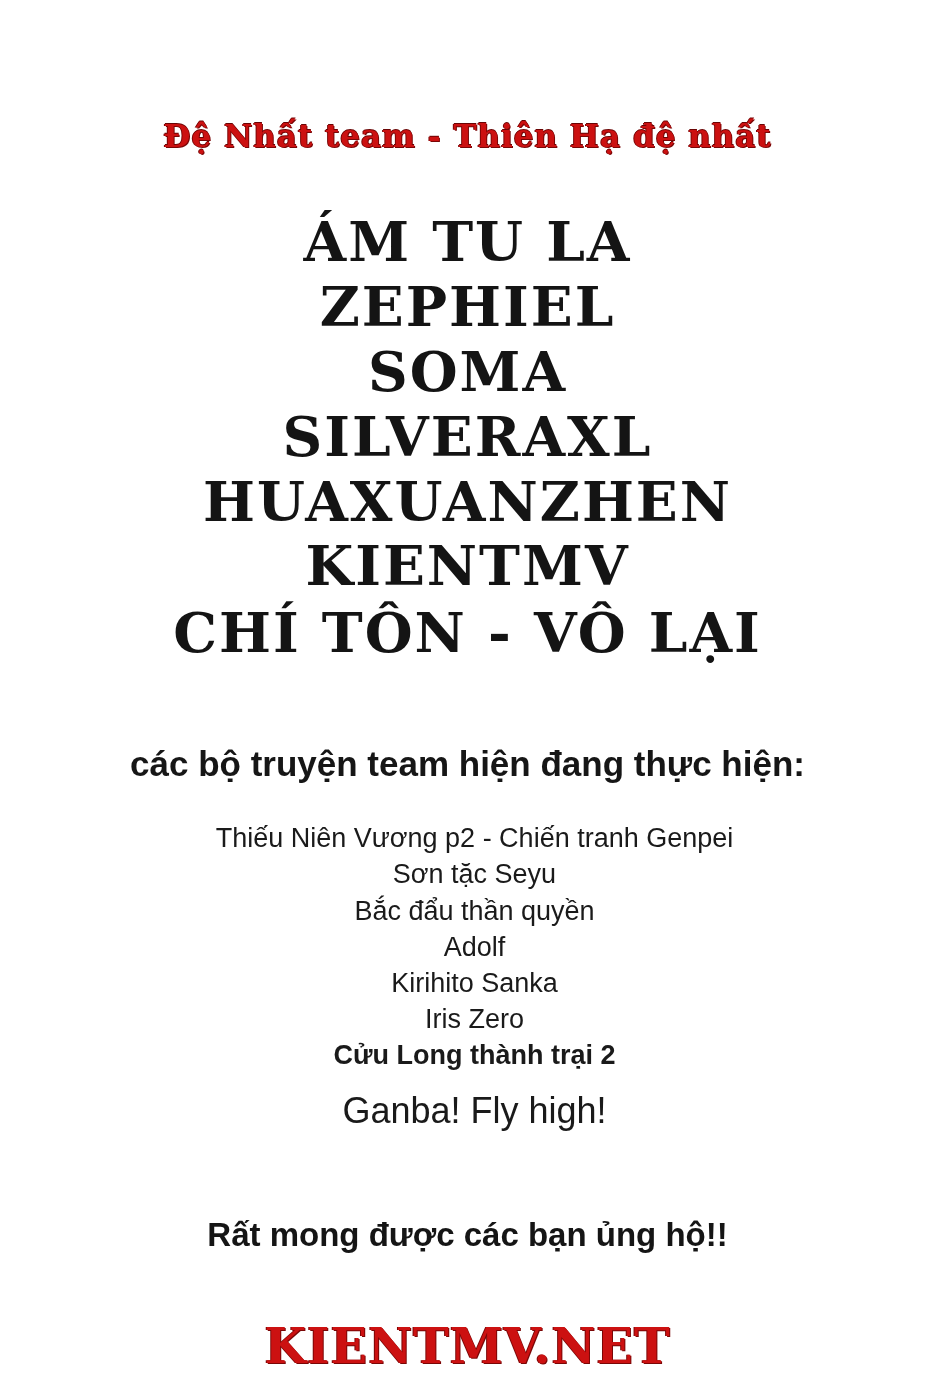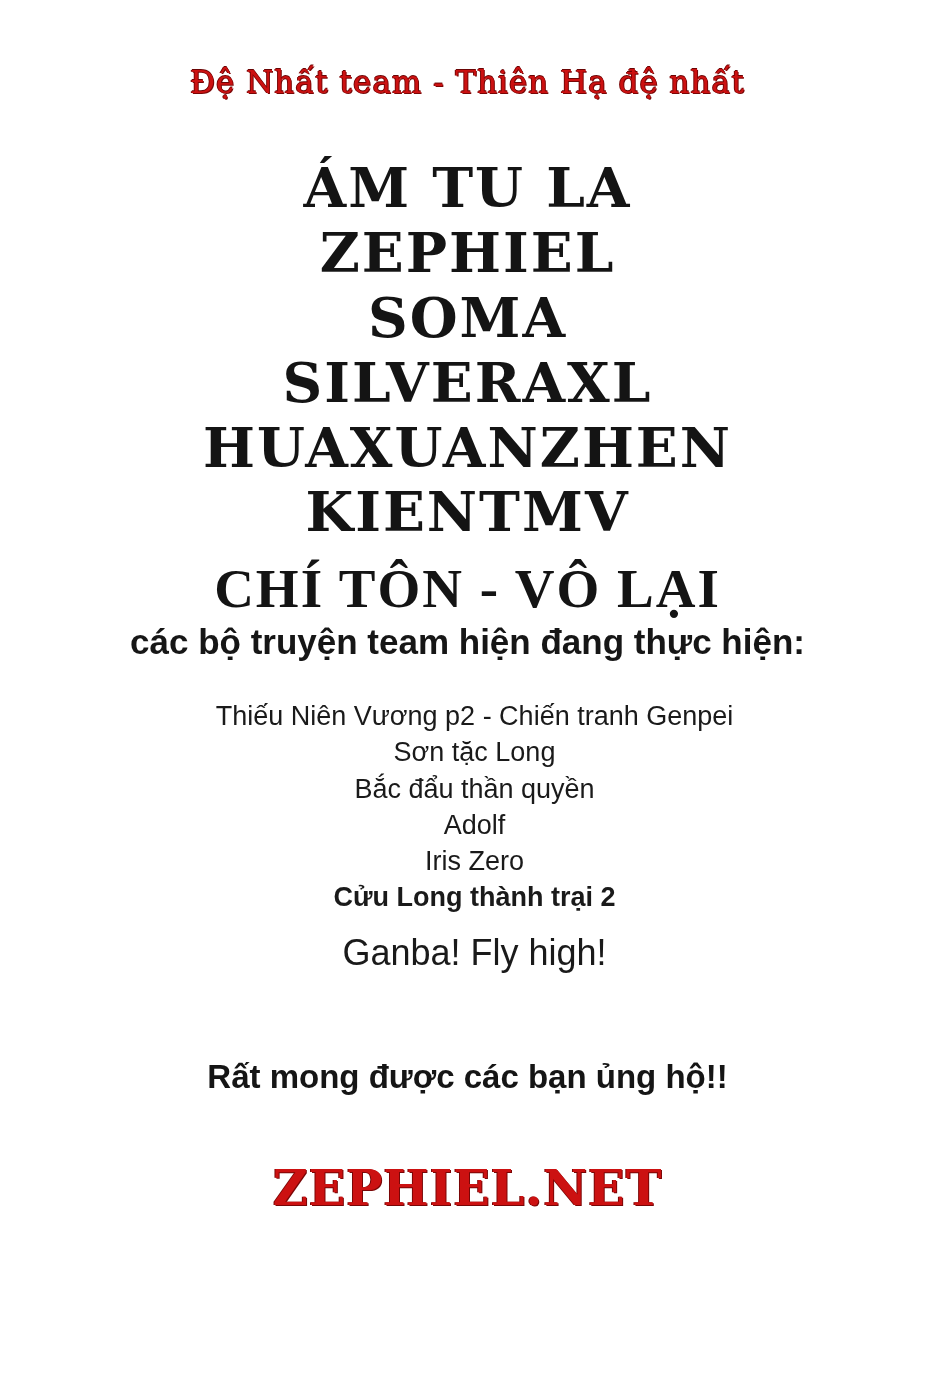--- a/index.html
+++ b/index.html
@@ -19,23 +19,23 @@
     width: 935px;
     height: 1400px;
     box-sizing: border-box;
     display: flex;
     flex-direction: column;
     align-items: center;
   }
 
   
   .team-banner {
-    margin-top: 64px;
+    margin-top: 118px;
     font-family: "DejaVu Serif", serif;
-    font-weight: normal;
+    font-weight: bold;
     font-size: 31px;
     letter-spacing: 1px;
     color: #cc1111;
     text-align: center;
     text-shadow:
       1px 1px 0 #7a0606,
       -1px 0 0 #7a0606,
       0 -1px 0 #6a0404;
     white-space: nowrap;
   }
@@ -48,26 +48,26 @@
     font-weight: bold;
     color: #141414;
     line-height: 1.18;
   }
   .credits .line {
     font-size: 55px;
     letter-spacing: 2px;
     white-space: nowrap;
   }
   .credits .line.last {
-    margin-top: 12px;
-    font-family: Liberation Serif, serif;
+    margin-top: 2px;
   }
 
   
   .section-heading {
+    margin-top: 78px;
     font-size: 35px;
     font-weight: bold;
     color: #161616;
     text-align: center;
     white-space: nowrap;
   }
 
   
   .series-list {
     margin-top: 36px;
@@ -127,25 +127,26 @@
     <div class="line">SILVERAXL</div>
     <div class="line">HUAXUANZHEN</div>
     <div class="line">KIENTMV</div>
     <div class="line last">CHÍ TÔN - VÔ LẠI</div>
   </div>
 
   <div class="section-heading">các bộ truyện team hiện đang thực hiện:</div>
 
   <div class="series-list">
     <div class="series-item">Thiếu Niên Vương p2 - Chiến tranh Genpei</div>
-    <div class="series-item">Sơn tặc Long</div>
+    <div class="series-item">Sơn tặc Seyu</div>
     <div class="series-item">Bắc đẩu thần quyền</div>
     <div class="series-item">Adolf</div>
+    <div class="series-item">Kirihito Sanka</div>
     <div class="series-item">Iris Zero</div>
     <div class="series-item strong">Cửu Long thành trại 2</div>
     <div class="series-item big">Ganba! Fly high!</div>
   </div>
 
   <div class="support-line">Rất mong được các bạn ủng hộ!!</div>
 
-  <div class="site-footer">ZEPHIEL.NET</div>
+  <div class="site-footer">KIENTMV.NET</div>
 
 </div>
 
 </body></html>

